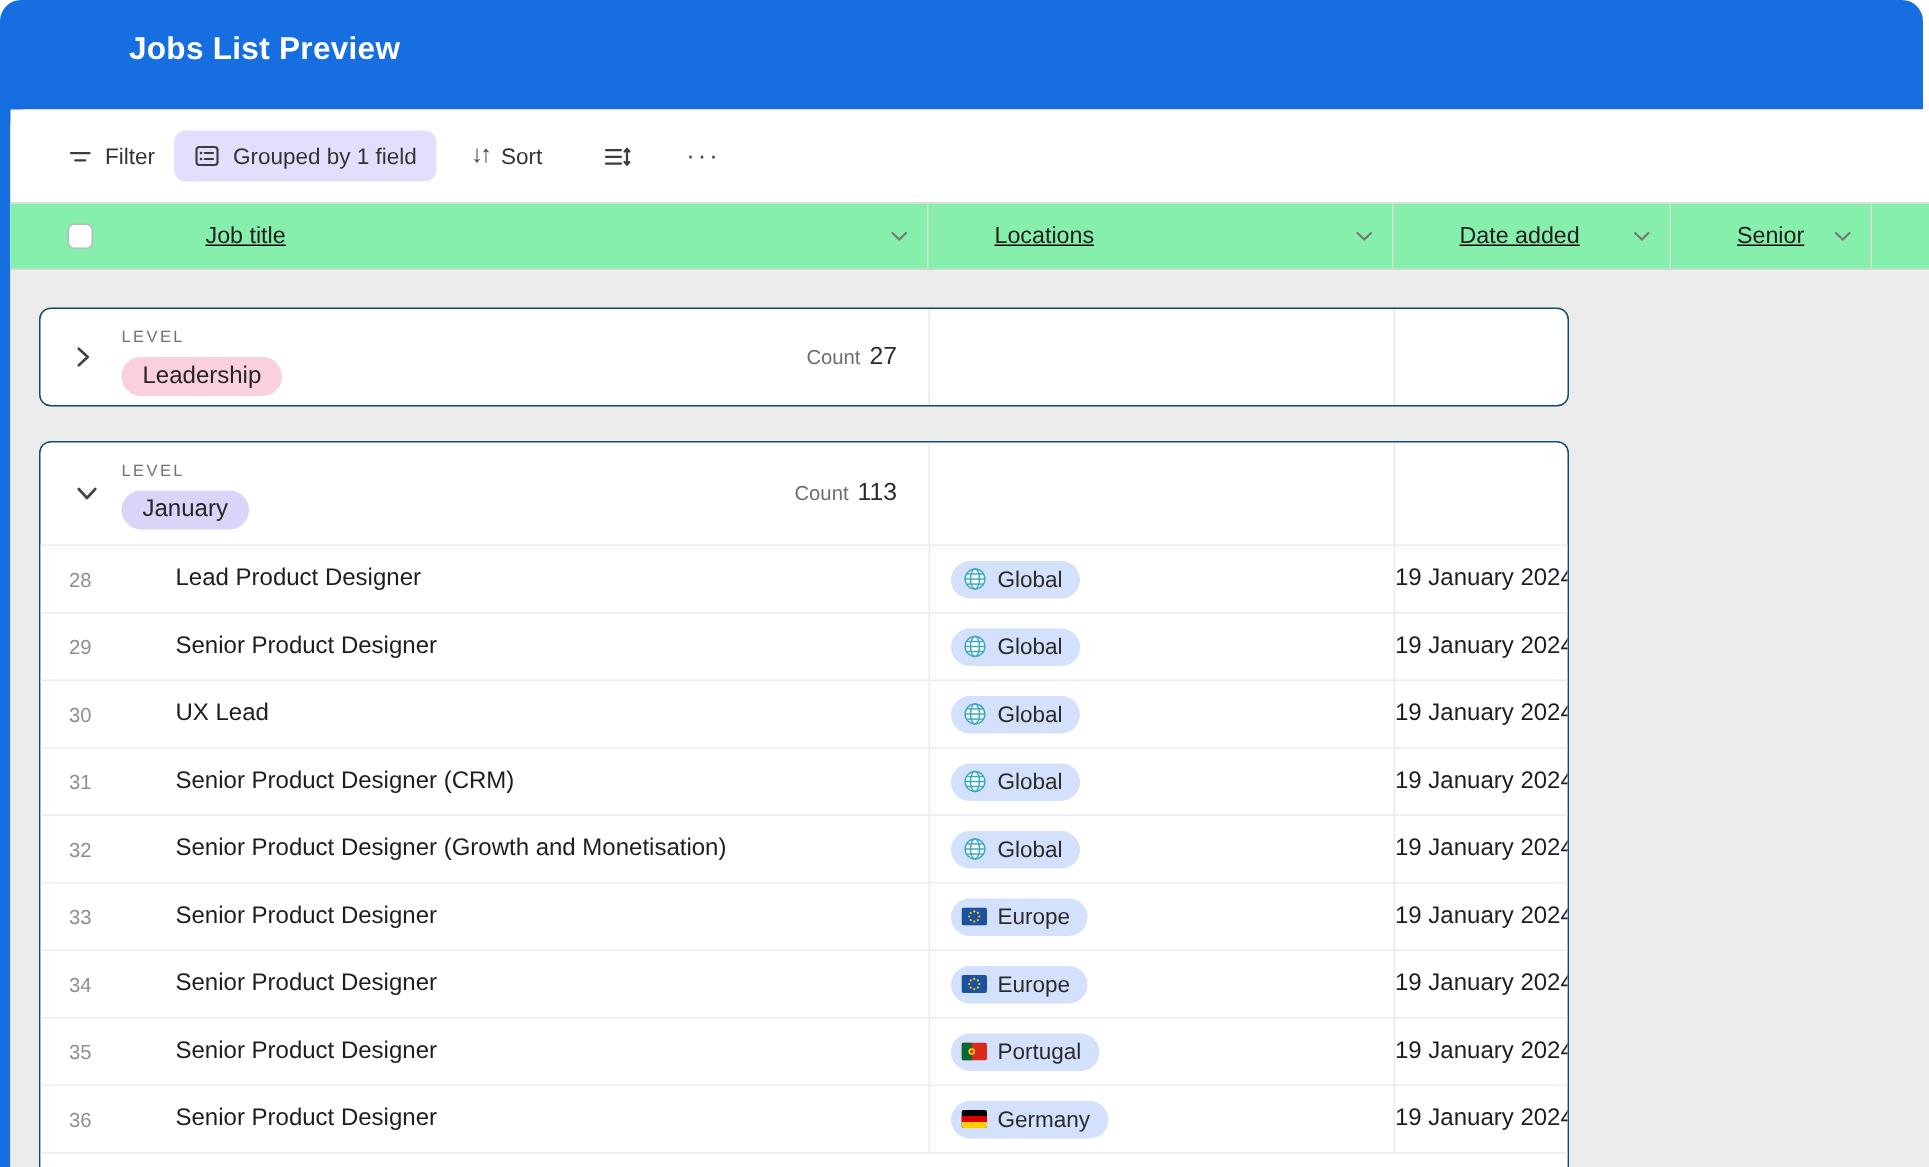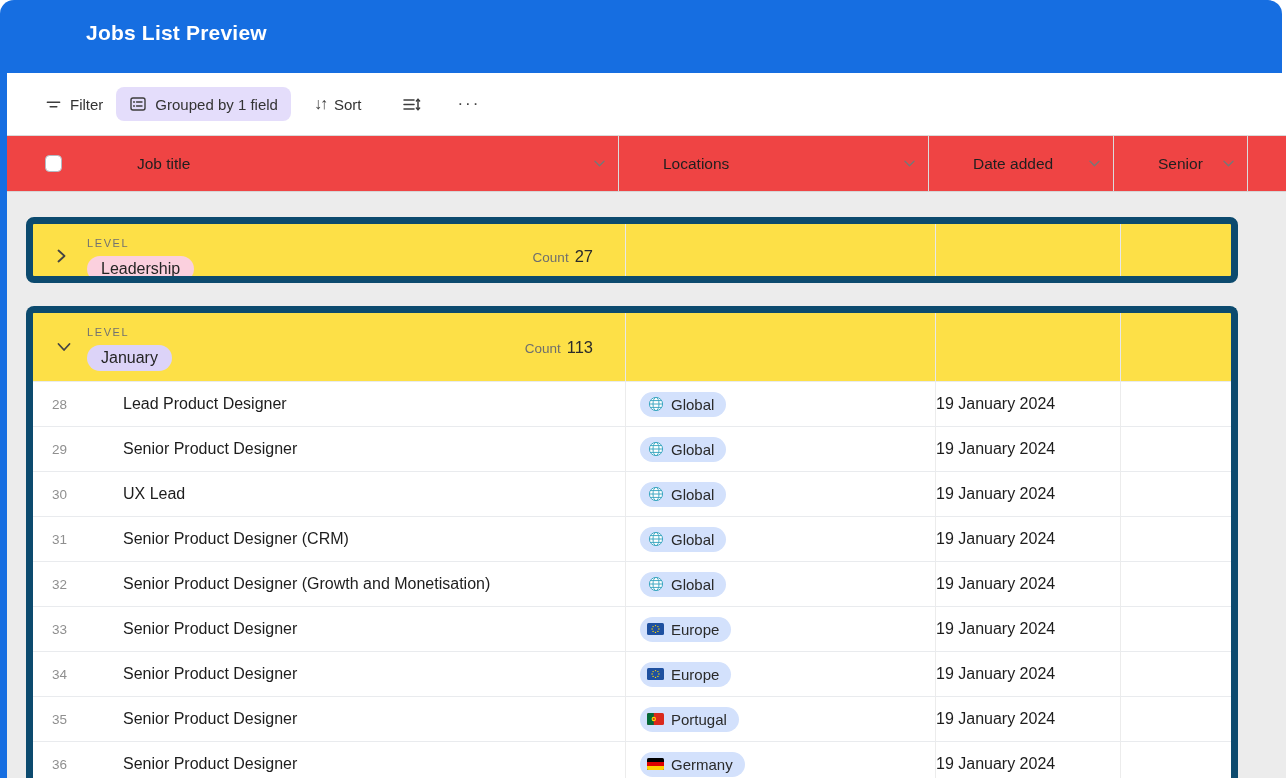--- a/index.html
+++ b/index.html
@@ -27,48 +27,48 @@
   .tbtn.filter-btn  { margin-left:12px; }
   .tbtn.sort-btn    { margin-left:10px; }
   .sort-glyph { font-size:16px; color:#444; letter-spacing:-2px; }
   .tool-icon-btn { margin-left:16px; padding:0 12px; height:34px; display:flex;
     align-items:center; cursor:pointer; }
   .ellipsis-btn { font-size:17px; color:#444; letter-spacing:2px; margin-left:12px;
     padding:0 12px; cursor:pointer; }
 
   
   .thead { display:grid; grid-template-columns:611px 310px 185px 134px 1fr;
-    height:57px; background:#ef4444; border-top:1px solid #dadada;
-    border-bottom:1px solid #d6d6d6; }
+    height:45px; background:#86efac; border-top:1px solid #dadada;
+    border-bottom:1px solid #d6d6d6;text-decoration:underline; }
   .th { position:relative; display:flex; align-items:center; font-size:15.5px;
     color:#1f1f1f; }
   .th + .th { border-left:1px solid #dcdcdc;padding-left:44px; }
   .th .chev { position:absolute; right:13px; }
   .th-first { padding-left:130px; padding-right:22px; }
   .checkbox { position:absolute; left:38px; width:17px; height:17px;
     border:1.5px solid #b2bac3; border-radius:4.5px; background:#fff; cursor:pointer; }
   .th-pad { padding-left:14px; }
   .th-pad-date { padding-left:16px; }
 
   
   .tbody { position:relative; height:598px; background:#ececec; overflow:hidden; }
-  .gbox { position:absolute; left:19px; width:1212px; background:#fde047;
-    border:7px solid #0c4a6e; border-radius:8px; overflow:hidden; }
+  .gbox { position:absolute; left:19px; width:1020px; background:#ffffff;
+    border:1px solid #0c4a6e; border-radius:8px; overflow:hidden; }
   .gbox1 { top:25px; height:66px; }
   .gbox2 { top:114px; height:600px; border-bottom:none; border-radius:8px 8px 0 0; }
   .ghead { display:grid; grid-template-columns:592px 310px 185px 133px; }
   .ghead1 { height:64px; } .ghead2 { height:68px; }
   .gcell { border-left:1px solid #e8e8e8; }
   .gcell-first { position:relative; border-left:none; }
   .gchev { position:absolute; left:24px; top:50%; transform:translateY(-50%); cursor:pointer; }
   .gmeta { position:absolute; left:54px; top:9px; }
   .glabel { font-size:11px; letter-spacing:1.6px; color:#717171; font-weight:400; }
   .gpill { display:inline-block; margin-top:5px; padding:4px 14px; border-radius:999px;
     font-size:16px; font-weight:500; color:#252525; }
-  .gcount { position:absolute; right:32px; top:50%; transform:translateY(-50%);
+  .gcount { position:absolute; right:21px; top:50%; transform:translateY(-50%);
     white-space:nowrap;margin-left:24px; }
   .gcount .cl { font-size:13.5px; color:#6e6e6e; margin-right:6px; }
   .gcount .cv { font-size:16.5px; color:#2b2b2b; }
 
   
   .row { display:grid; grid-template-columns:592px 310px 185px 133px; height:45px;
     background:#ffffff; border-top:1px solid #e9ebee; }
   .cell { display:flex; align-items:center; border-left:1px solid #ececec;
     font-size:16px; color:#1d1d1d; }
   .cell-first { border-left:none; }

